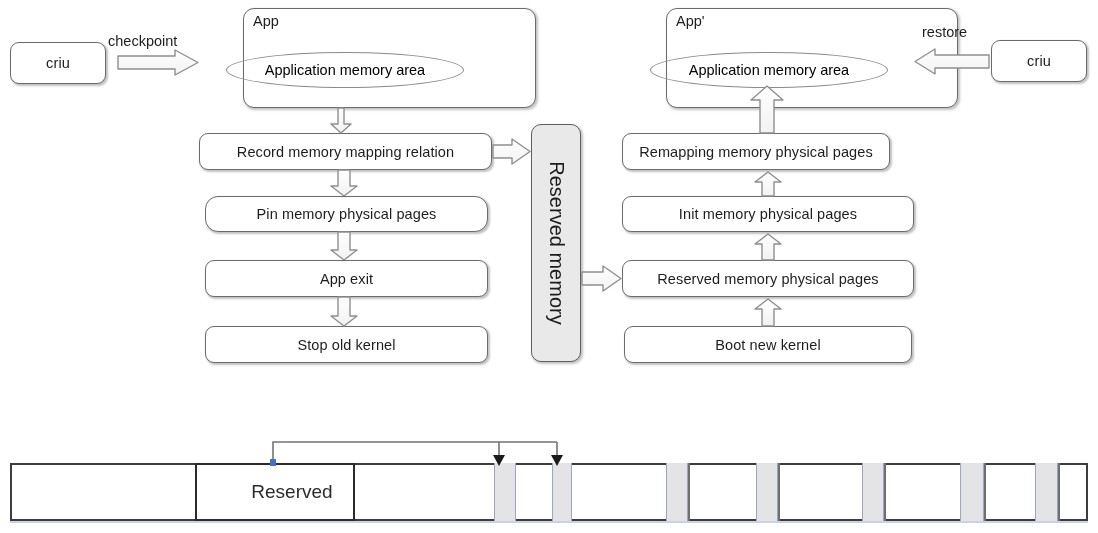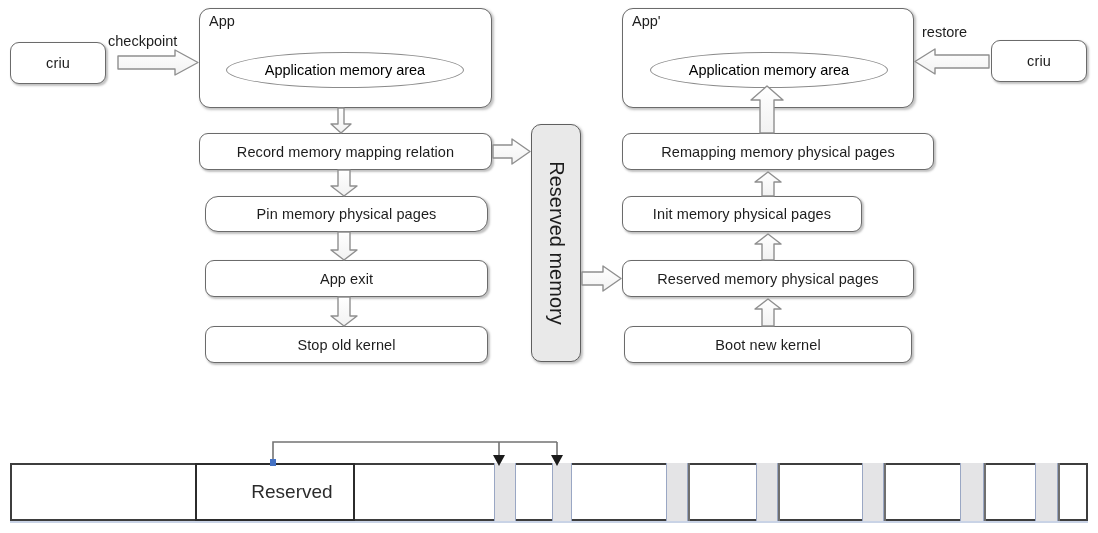--- a/index.html
+++ b/index.html
@@ -11,21 +11,21 @@
   
   .rbox{position:absolute;box-sizing:border-box;background:#ffffff;
         border:1.6px solid #6b6b6b;border-radius:9px;
         display:flex;align-items:center;justify-content:center;
         font-size:14.5px;color:#1d1d1d;letter-spacing:.1px;
         box-shadow:1.2px 1.2px 2px rgba(120,120,120,.45);}
 
   
   .container-box{position:absolute;box-sizing:border-box;background:#fff;
         border:1.8px solid #6b6b6b;border-radius:11px;
-        box-shadow:1.4px 1.4px 2.4px rgba(120,120,120,.45);}
+        box-shadow:1.4px 1.4px 2.4px rgba(120,120,120,.45);margin-left:44px;}
   .container-label{position:absolute;left:9px;top:4px;font-size:14.5px;color:#1d1d1d;}
 
   .ellipse{position:absolute;box-sizing:border-box;border:1.5px solid #8b8b8b;
         border-radius:50%;background:transparent;
         display:flex;align-items:center;justify-content:center;
         font-size:14.5px;color:#000000;}
 
   
   .vslab{position:absolute;box-sizing:border-box;background:#e9e9e9;
         border:1.8px solid #5f5f5f;border-radius:10px;
@@ -86,24 +86,24 @@
     <span>Reserved memory</span>
   </div>
 
   <div class="container-box" style="left:622px;top:8px;width:292px;height:100px;padding-left:8px;">
     <div class="container-label">App'</div>
   </div>
   <div class="ellipse" style="left:650px;top:52px;width:238px;height:36px;">
     <span>Application memory area</span>
   </div>
 
-  <div class="rbox" style="left:622px;top:133px;width:312px;height:37px;">
+  <div class="rbox" style="left:622px;top:133px;width:268px;height:37px;">
     <span>Remapping memory physical pages</span>
   </div>
-  <div class="rbox" style="left:622px;top:196px;width:240px;height:36px;">
+  <div class="rbox" style="left:622px;top:196px;width:292px;height:36px;">
     <span>Init memory physical pages</span>
   </div>
   <div class="rbox" style="left:622px;top:260px;width:292px;height:37px;">
     <span>Reserved memory physical pages</span>
   </div>
   <div class="rbox" style="left:624px;top:326px;width:288px;height:37px;">
     <span>Boot new kernel</span>
   </div>
 
   <div class="rbox" style="left:991px;top:40px;width:96px;height:42px;">

